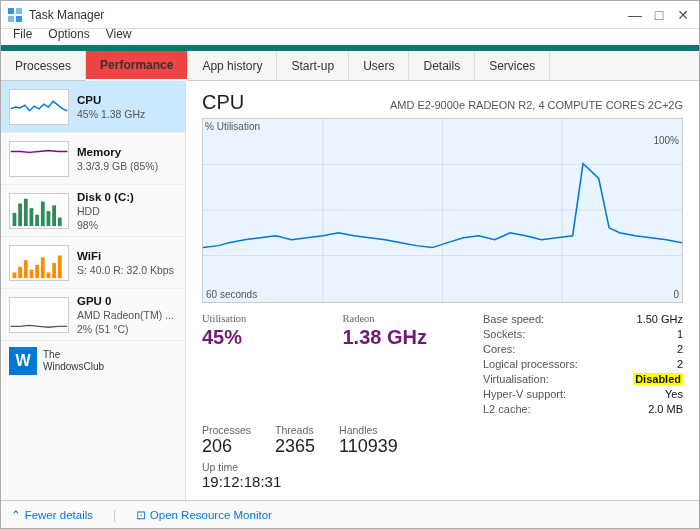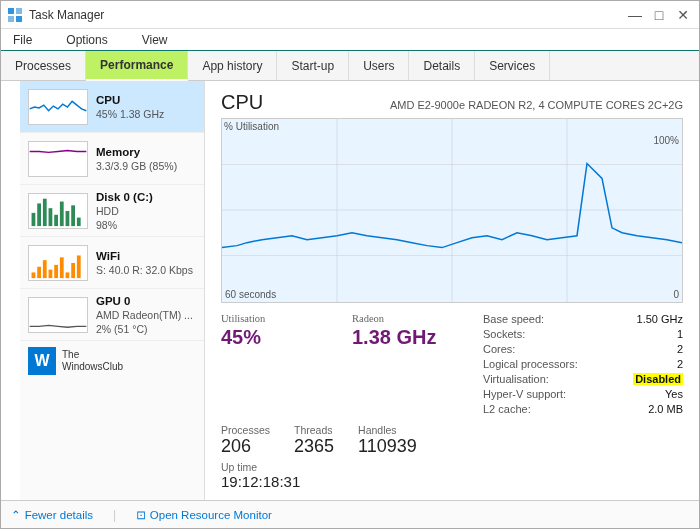--- a/index.html
+++ b/index.html
@@ -50,25 +50,25 @@
       background: transparent;
       cursor: pointer;
       display: flex;
       align-items: center;
       justify-content: center;
       font-size: 14px;
       color: #555;
     }
     .menu-bar {
       display: flex;
-      gap: 18px;
+      gap: 0;
       padding: 2px 4px;
-      border-bottom: 1px solid #0f766e;
+      border-bottom: 6px solid #0f766e;
       height: 22px;
-      align-items: flex-start;
+      align-items: flex-end;
     }
     .menu-item {
       padding: 2px 8px;
       font-size: 12px;
       color: #333;
       cursor: pointer;
     }
     .tab-bar {
       display: flex;
       border-bottom: 1px solid #ccc;
@@ -79,30 +79,29 @@
       padding: 5px 14px;
       font-size: 12px;
       cursor: pointer;
       color: #333;
       border-right: 1px solid #ddd;
       display: flex;
       align-items: center;
       white-space: nowrap;
     }
     .tab.active {
-      background: #bef264;
+      background: #ef4444;
       border-bottom: 2px solid #fff;
       font-weight: 600;
       margin-bottom: -1px;
     }
     .content {
       display: flex;
       flex: 1;
       overflow: hidden;
-      padding-left: 19px;
     }
     .sidebar {
       width: 185px;
       border-right: 1px solid #ddd;
       overflow-y: auto;
       background: #fafafa;
       flex-shrink: 0;
     }
     .sidebar-item {
       padding: 6px 8px;

